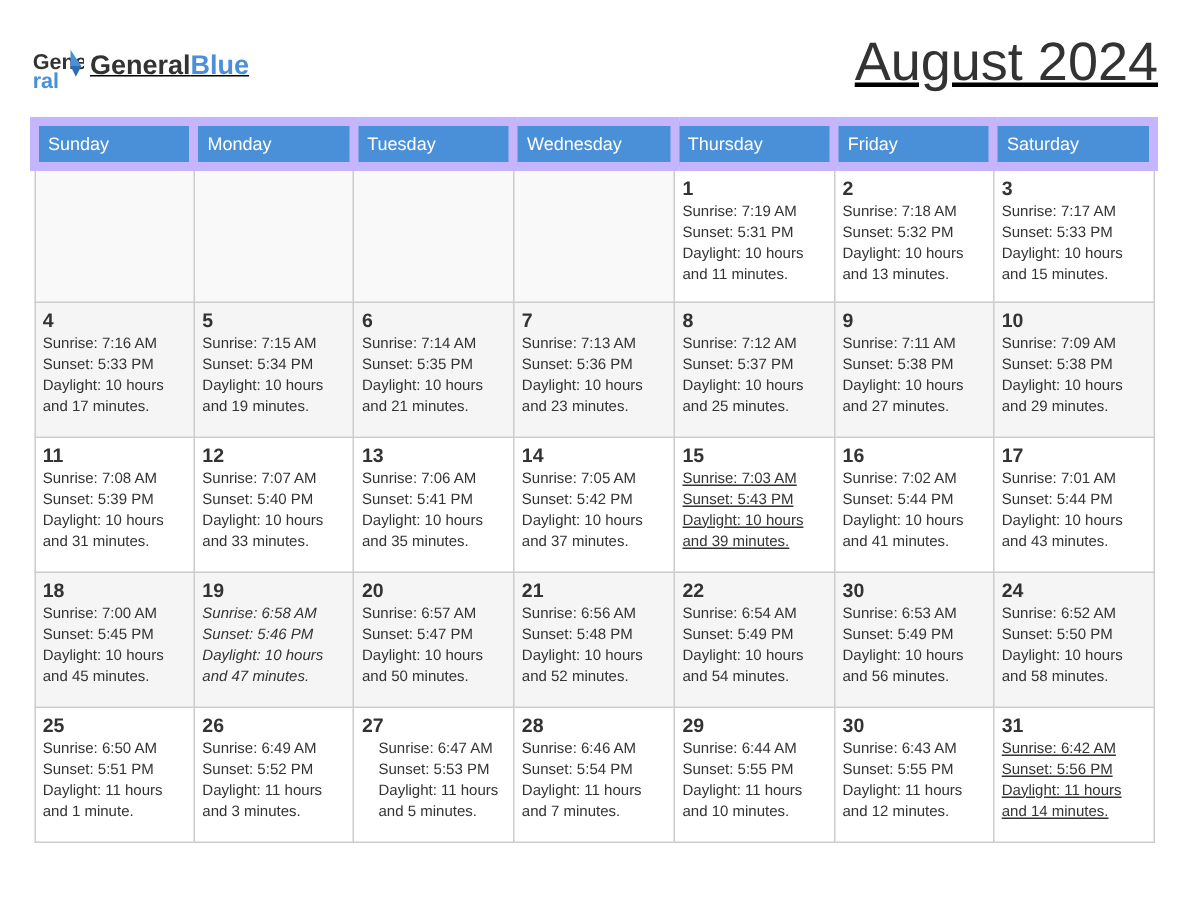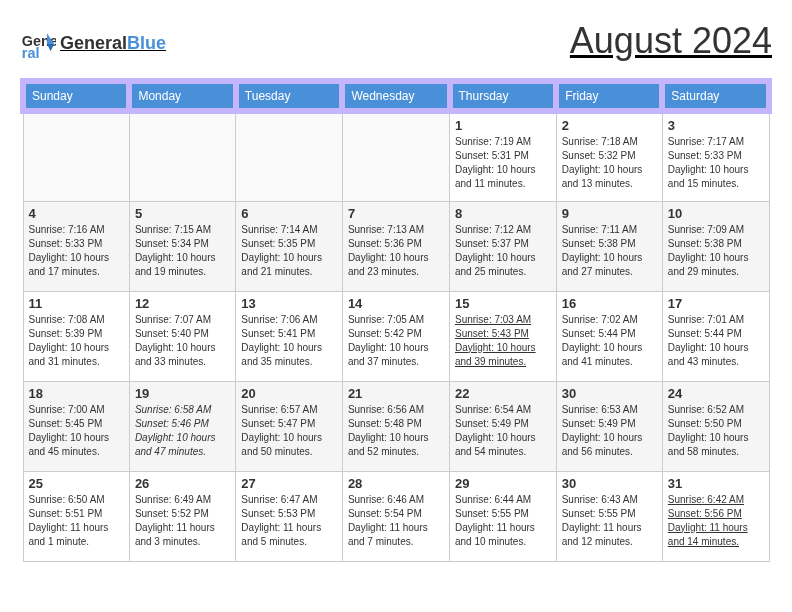--- a/index.html
+++ b/index.html
@@ -304,21 +304,21 @@
         </td>
         <td>
           <span class="day-num">26</span>
           <div class="day-info" style="white-space: pre-line;">Sunrise: 6:49 AM
 Sunset: 5:52 PM
 Daylight: 11 hours
 and 3 minutes.</div>
         </td>
         <td>
           <span class="day-num">27</span>
-          <div class="day-info" style="white-space: pre-line;">Sunrise: 6:47 AM
+          <div class="day-info" style="white-space: pre-line; margin-left: 11px;">Sunrise: 6:47 AM
 Sunset: 5:53 PM
 Daylight: 11 hours
 and 5 minutes.</div>
         </td>
         <td>
           <span class="day-num">28</span>
           <div class="day-info" style="white-space: pre-line;">Sunrise: 6:46 AM
 Sunset: 5:54 PM
 Daylight: 11 hours
 and 7 minutes.</div>

